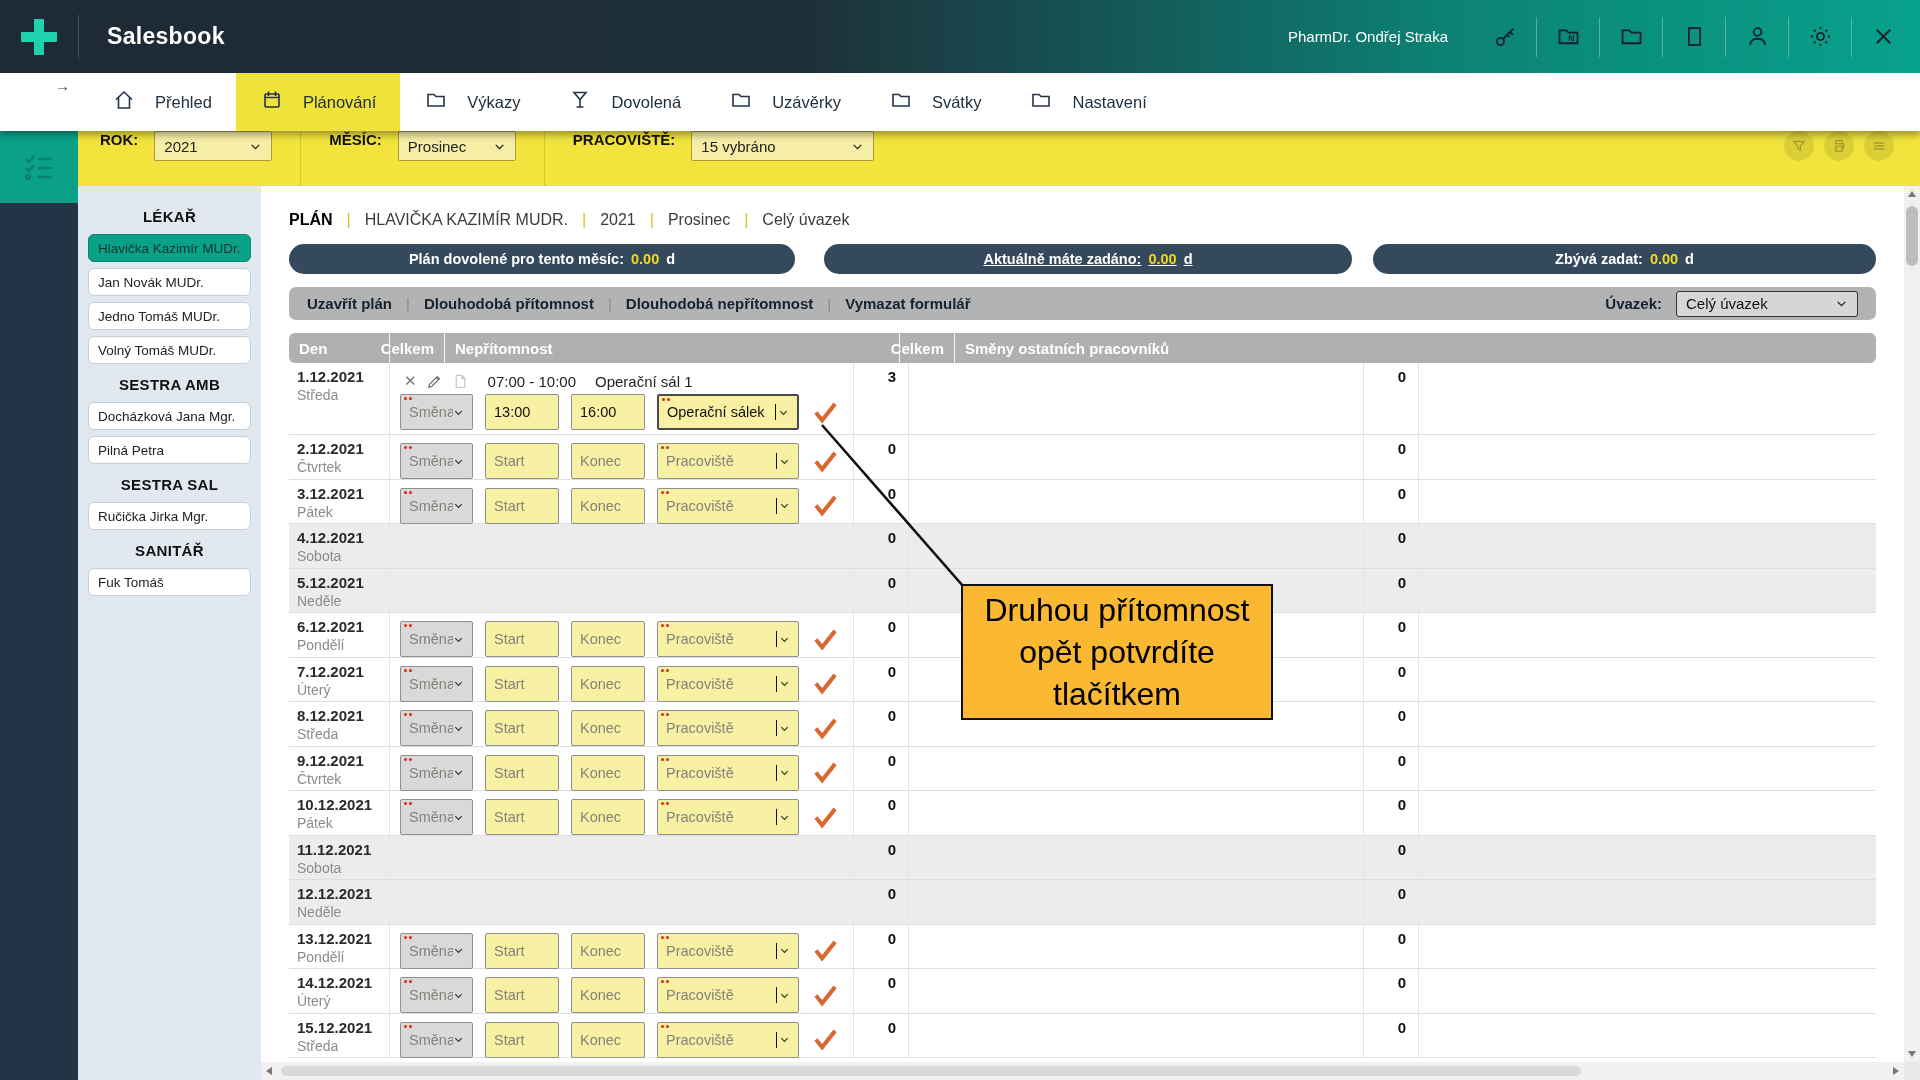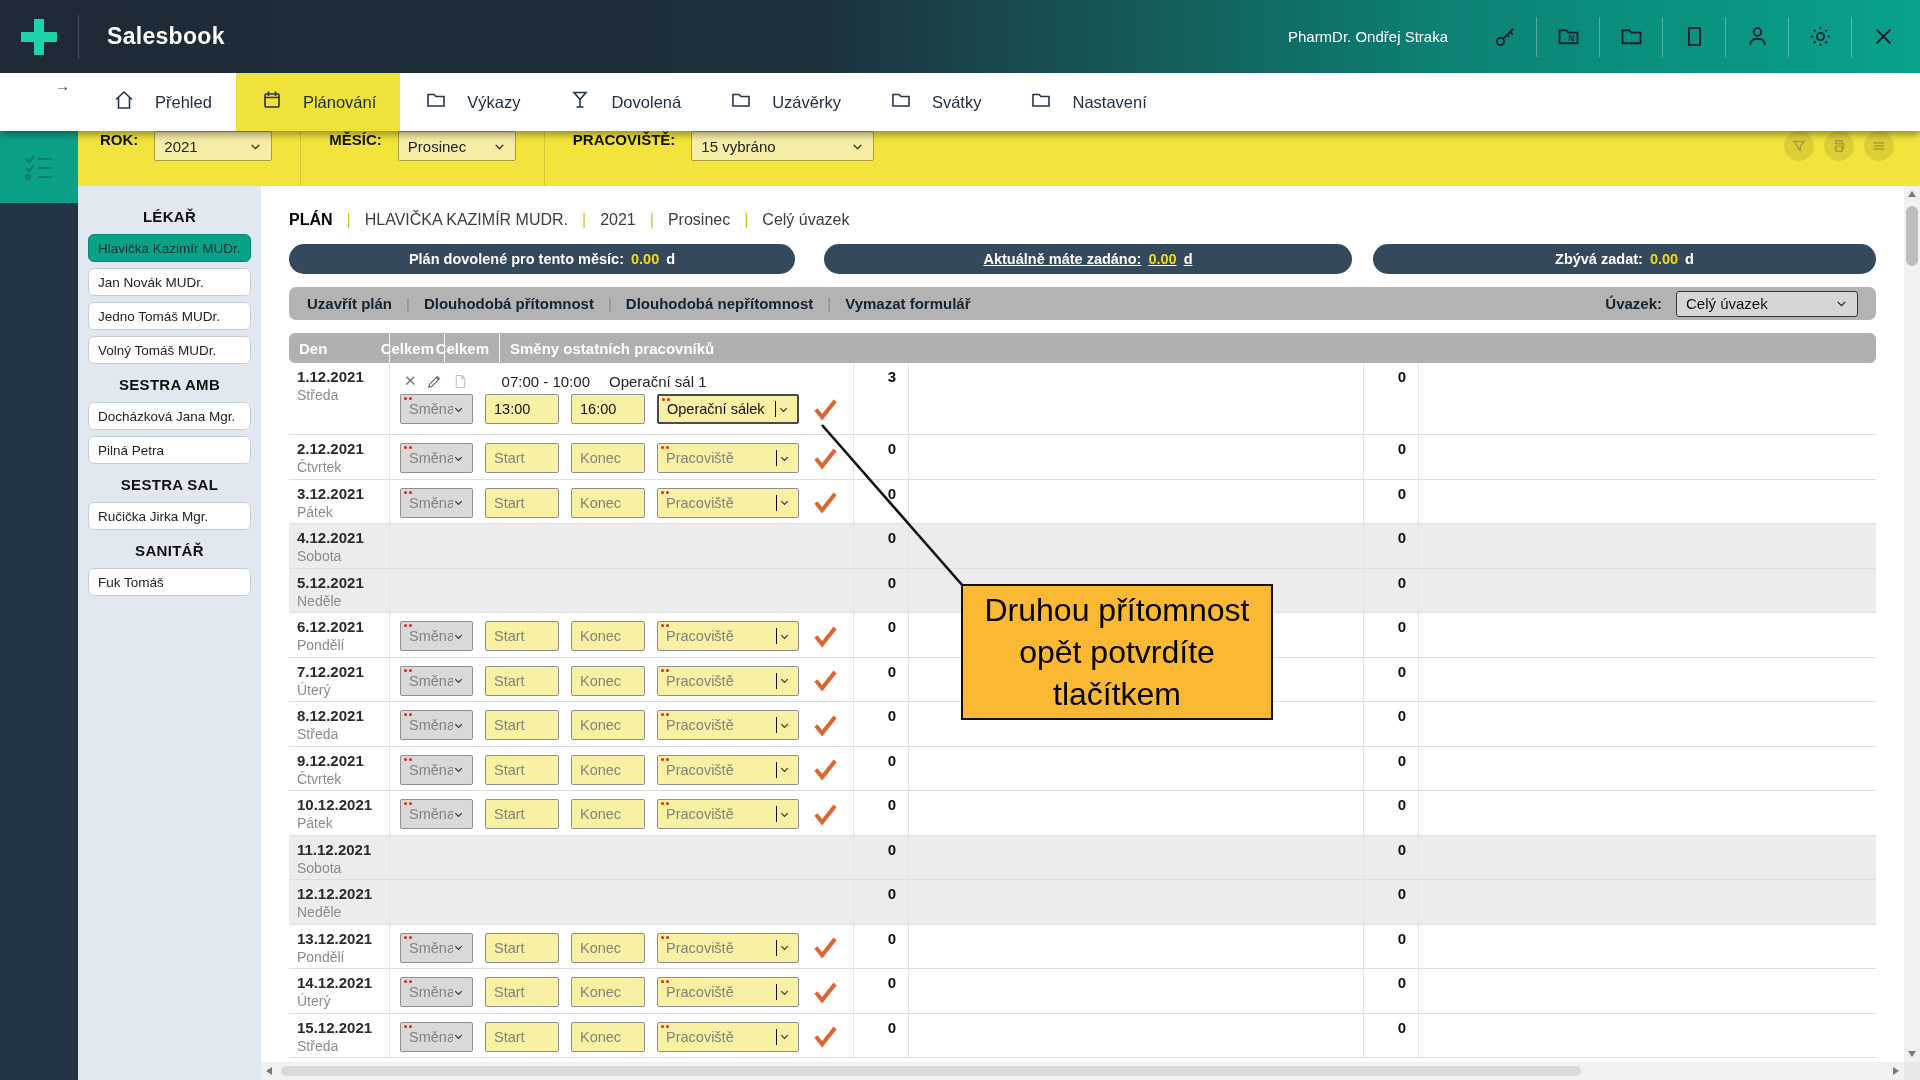--- a/index.html
+++ b/index.html
@@ -127,27 +127,27 @@
   .date { font-weight:bold; font-size:15px; color:#2b2b2b; }
   .dayname { font-size:14px; color:#8b8b8b; margin-top:2px; }
   .cell.c-num { text-align:right; padding:5px 12px; font-weight:bold; font-size:15px; color:#111; }
 
   .entry { display:flex; align-items:center; gap:9px; padding:9px 0 0 14px; font-size:15px; color:#222; }
   .e-ic { display:flex; align-items:center; cursor:pointer; }
   .e-ic.del { color:#777; font-size:15px; }
   .e-ic svg { width:17px; height:17px; fill:none; stroke-width:1.6; }
   .e-ic.pen svg { stroke:#666; }
   .e-ic.page svg { stroke:#c4c4c4; }
-  .e-time { margin-left:24px; }
+  .e-time { margin-left:10px; }
   .e-place { margin-left:10px; }
 
   .pform { display:flex; align-items:center; gap:12px; padding:8px 0 0 10px; }
   .trow.first .pform { padding-top:4px; }
   .ctrl {
-    position:relative; height:30px; border:1px solid #8f8f8f; border-radius:2px;
+    position:relative; height:36px; border:1px solid #8f8f8f; border-radius:2px;
     font-size:14.5px; display:flex; align-items:center; padding:8px 8px; cursor:pointer;
   }
   .ctrl .ctext { flex:1; white-space:nowrap; overflow:hidden; }
   .sel-gray { width:73px; background:#d9d9d9; }
   .inp-yel  { width:74px; background:#f8f0a3; }
   .sel-yel  { width:142px; background:#f8f0a3; }
   .ctrl .ph { color:#83837b; }
   .ctrl .filled { color:#111; }
   .ctrl.focused { border:2px solid #4a4a4a; }
   .ctrl .chev svg { width:11px; height:11px; stroke:#333; stroke-width:2.6; }
@@ -417,20 +417,21 @@
                 <path d="M5 9 L12 16 L19 9"></path>
               </svg>
             </span>
         </div>
       </div>
     </div>
 
     <div class="table-header">
       <div class="th c-den">Den</div>
       <div class="th c-num num">Celkem</div>
+      <div class="th c-nepr">Nepřítomnost</div>
       <div class="th c-num num">Celkem</div>
       <div class="th c-smeny">Směny ostatních pracovníků</div>
     </div>
 
     <div id="tableBody">
         <div class="trow first">
     <div class="cell c-den">
       <div class="date">1.12.2021</div>
       <div class="dayname">Středa</div>
     </div>

